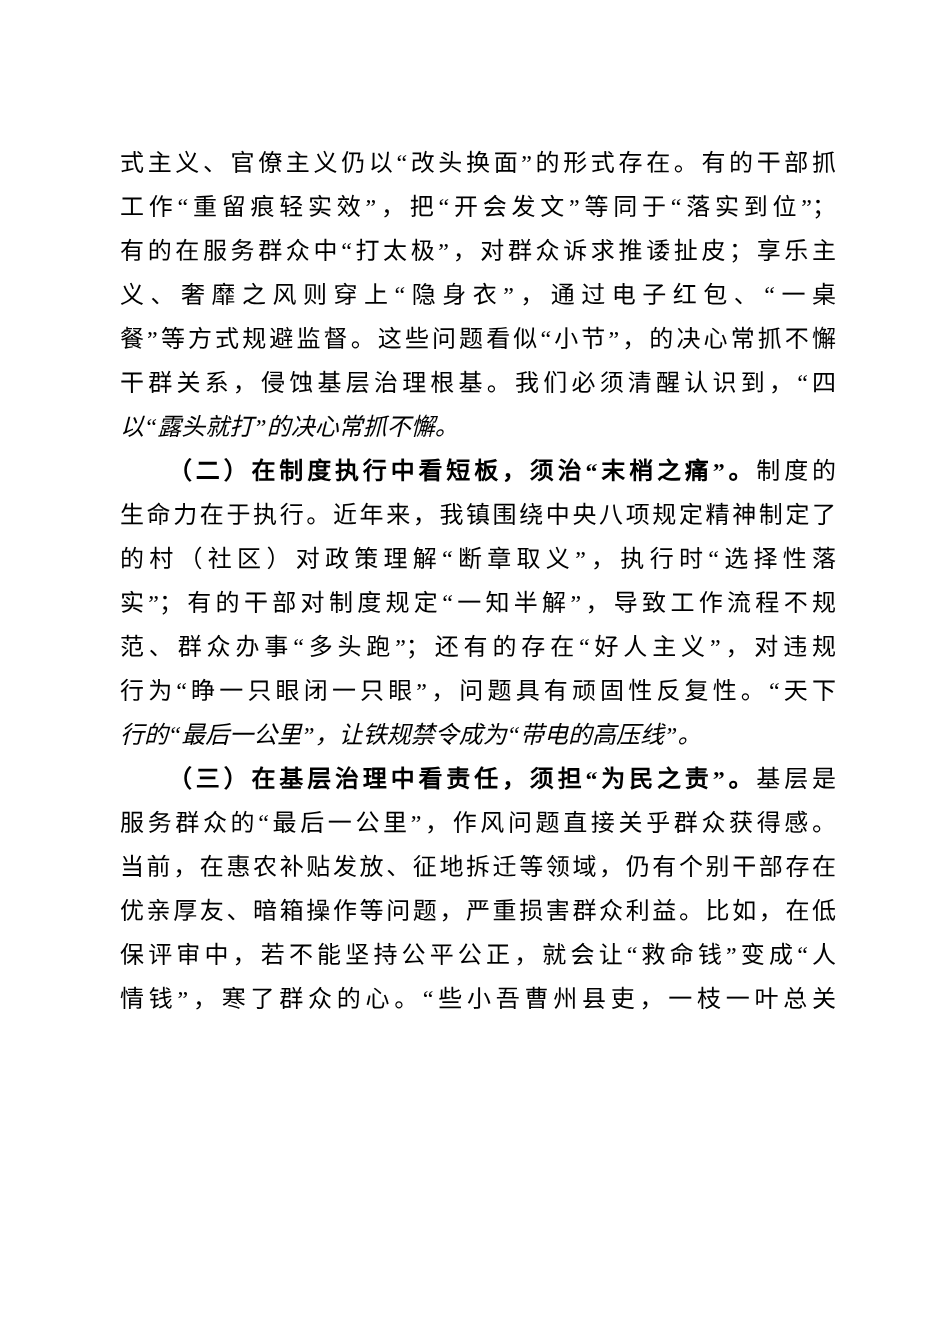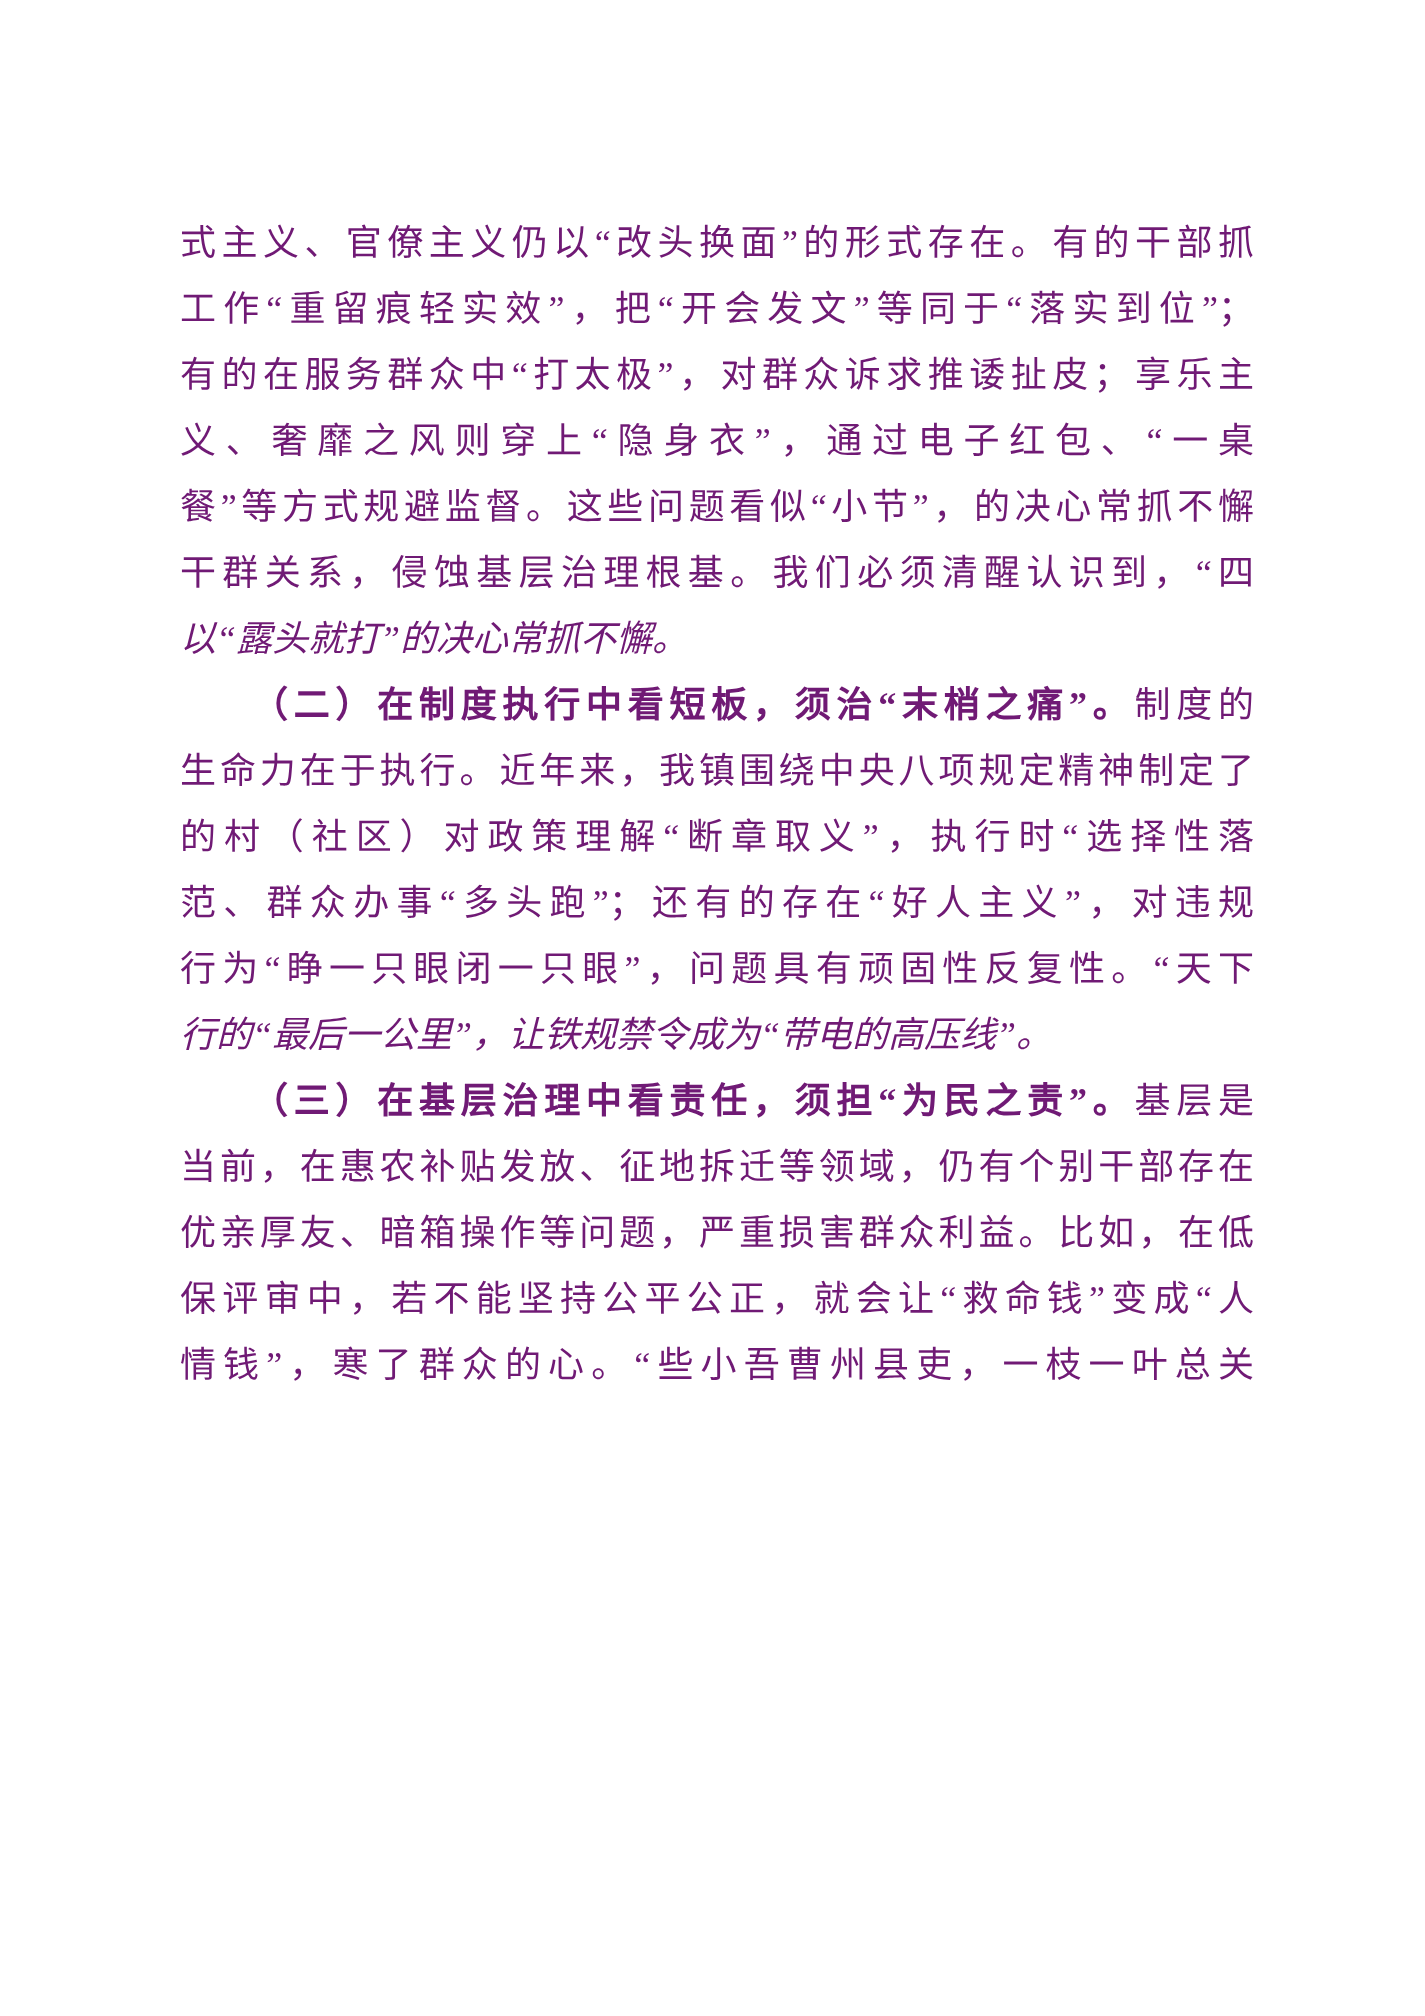--- a/index.html
+++ b/index.html
@@ -17,21 +17,21 @@
     width: 950px;
     height: 1344px;
     background: #ffffff;
     overflow: hidden;
   }
   .text-block {
     position: absolute;
     left: 120px;
     top: 141px;
     width: 716px;
-    color: #701a75;
+    color: #000000;
     font-size: 24px;
     overflow: hidden;
   }
   .line {
     height: 44px;
     line-height: 44px;
     text-align: justify;
     text-align-last: justify;
     overflow: hidden;
   }
@@ -55,22 +55,24 @@
       <div class="line"><span>式主义、官僚主义仍以“改头换面”的形式存在。有的干部抓</span></div>
       <div class="line"><span>工作“重留痕轻实效”，把“开会发文”等同于“落实到位”；</span></div>
       <div class="line"><span>有的在服务群众中“打太极”，对群众诉求推诿扯皮；享乐主</span></div>
       <div class="line"><span>义、奢靡之风则穿上“隐身衣”，通过电子红包、“一桌</span></div>
       <div class="line"><span>餐”等方式规避监督。这些问题看似“小节”，的决心常抓不懈</span></div>
       <div class="line"><span>干群关系，侵蚀基层治理根基。我们必须清醒认识到，“四</span></div>
       <div class="line para-end"><span>以“露头就打”的决心常抓不懈。</span></div>
       <div class="line indent"><span class="seg-bold">（二）在制度执行中看短板，须治“末梢之痛”。</span><span>制度的</span></div>
       <div class="line"><span>生命力在于执行。近年来，我镇围绕中央八项规定精神制定了</span></div>
       <div class="line"><span>的村（社区）对政策理解“断章取义”，执行时“选择性落</span></div>
+      <div class="line"><span>实”；有的干部对制度规定“一知半解”，导致工作流程不规</span></div>
       <div class="line"><span>范、群众办事“多头跑”；还有的存在“好人主义”，对违规</span></div>
       <div class="line"><span>行为“睁一只眼闭一只眼”，问题具有顽固性反复性。“天下</span></div>
       <div class="line para-end"><span>行的“最后一公里”，让铁规禁令成为“带电的高压线”。</span></div>
       <div class="line indent"><span class="seg-bold">（三）在基层治理中看责任，须担“为民之责”。</span><span>基层是</span></div>
+      <div class="line"><span>服务群众的“最后一公里”，作风问题直接关乎群众获得感。</span></div>
       <div class="line"><span>当前，在惠农补贴发放、征地拆迁等领域，仍有个别干部存在</span></div>
       <div class="line"><span>优亲厚友、暗箱操作等问题，严重损害群众利益。比如，在低</span></div>
       <div class="line"><span>保评审中，若不能坚持公平公正，就会让“救命钱”变成“人</span></div>
       <div class="line"><span>情钱”，寒了群众的心。“些小吾曹州县吏，一枝一叶总关</span></div>
     </div>
 </div>
 
 </body></html>

